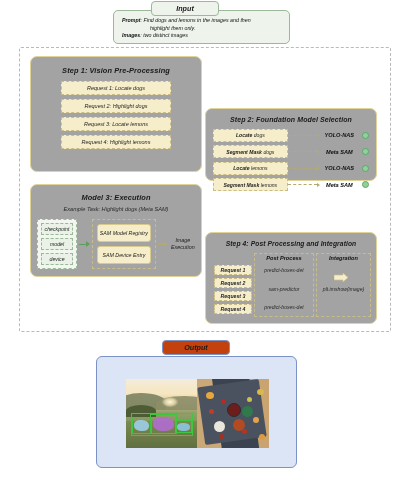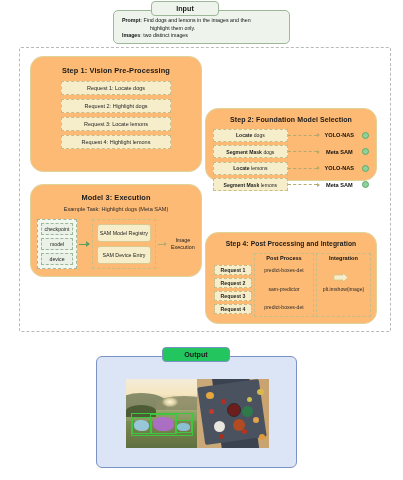--- a/index.html
+++ b/index.html
@@ -2,21 +2,21 @@
 <html><head>
 <meta charset="utf-8">
 <style>
   * { box-sizing: border-box; margin: 0; padding: 0; }
   html, body {
     width: 403px; height: 480px;
     background: #ffffff;
     font-family: "Liberation Sans", sans-serif;
     overflow: hidden;
   }
-  #page { position: relative; width: 403px; height: 480px; }
+  #page { position: relative; width: 403px; height: 480px; font-style: italic; }
 
   
   .input-header {
     position: absolute; left: 151px; top: 1px;
     width: 68px; height: 15px;
     background: #eef4ec; border: 1px solid #9cb79a;
     border-radius: 4px;
     display: flex; align-items: center; justify-content: center;
     font-size: 7.2px; font-weight: bold; color: #1c1c1c;
     z-index: 4;
@@ -37,23 +37,23 @@
   .pipeline {
     position: absolute; left: 19px; top: 47px;
     width: 372px; height: 285px;
     border: 1px dashed #b9b9b9;
     border-radius: 2px;
   }
 
   
   .card {
     position: absolute;
-    background: #fdba74;
+    background: #a3a3a3;
     border: 1px solid #e0d39a;
-    border-radius: 13px;
+    border-radius: 7px;
   }
   .card-title {
     text-align: center; font-size: 7.4px; font-weight: bold;
     color: #1a1a1a; letter-spacing: .1px;
   }
   .card-sub {
     text-align: center; font-size: 5.6px; color: #2a2a2a;
   }
 
   
@@ -176,23 +176,23 @@
     position: absolute; width: 100%; text-align: center;
     font-size: 5.1px; color: #2a2a2a;
   }
   .s4-bigarrow {
     position: absolute; left: 128px; top: 40px;
     width: 14px; height: 9px;
   }
 
   
   .output-header {
-    position: absolute; left: 162px; top: 347px;
+    position: absolute; left: 162px; top: 340px;
     width: 68px; height: 15px;
-    background: #22c55e; border: 1px solid #7a92c4;
+    background: #c2410c; border: 1px solid #7a92c4;
     border-radius: 4px;
     display: flex; align-items: center; justify-content: center;
     font-size: 7.2px; font-weight: bold; color: #1c1c1c;
     z-index: 4;
   }
   .output-body {
     position: absolute; left: 96px; top: 356px;
     width: 201px; height: 112px;
     background: #dbe5f6; border: 1px solid #7a92c4;
     border-radius: 6px; z-index: 3;

